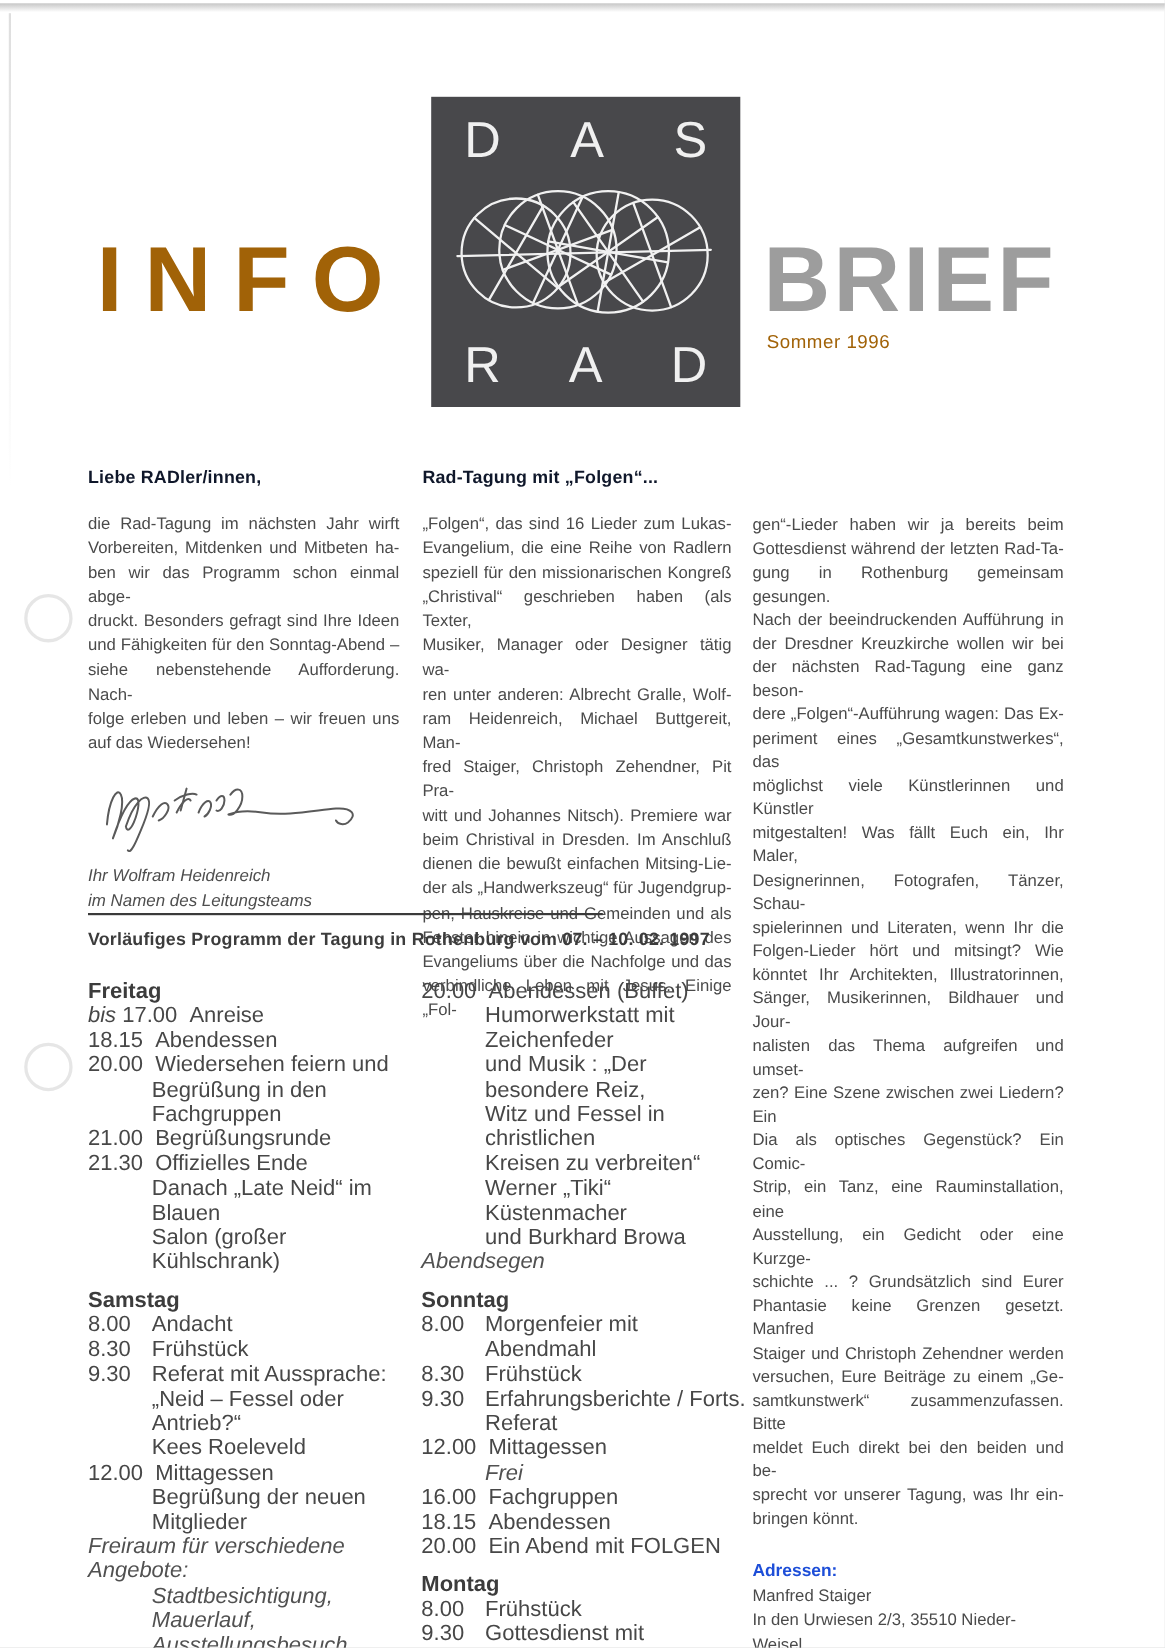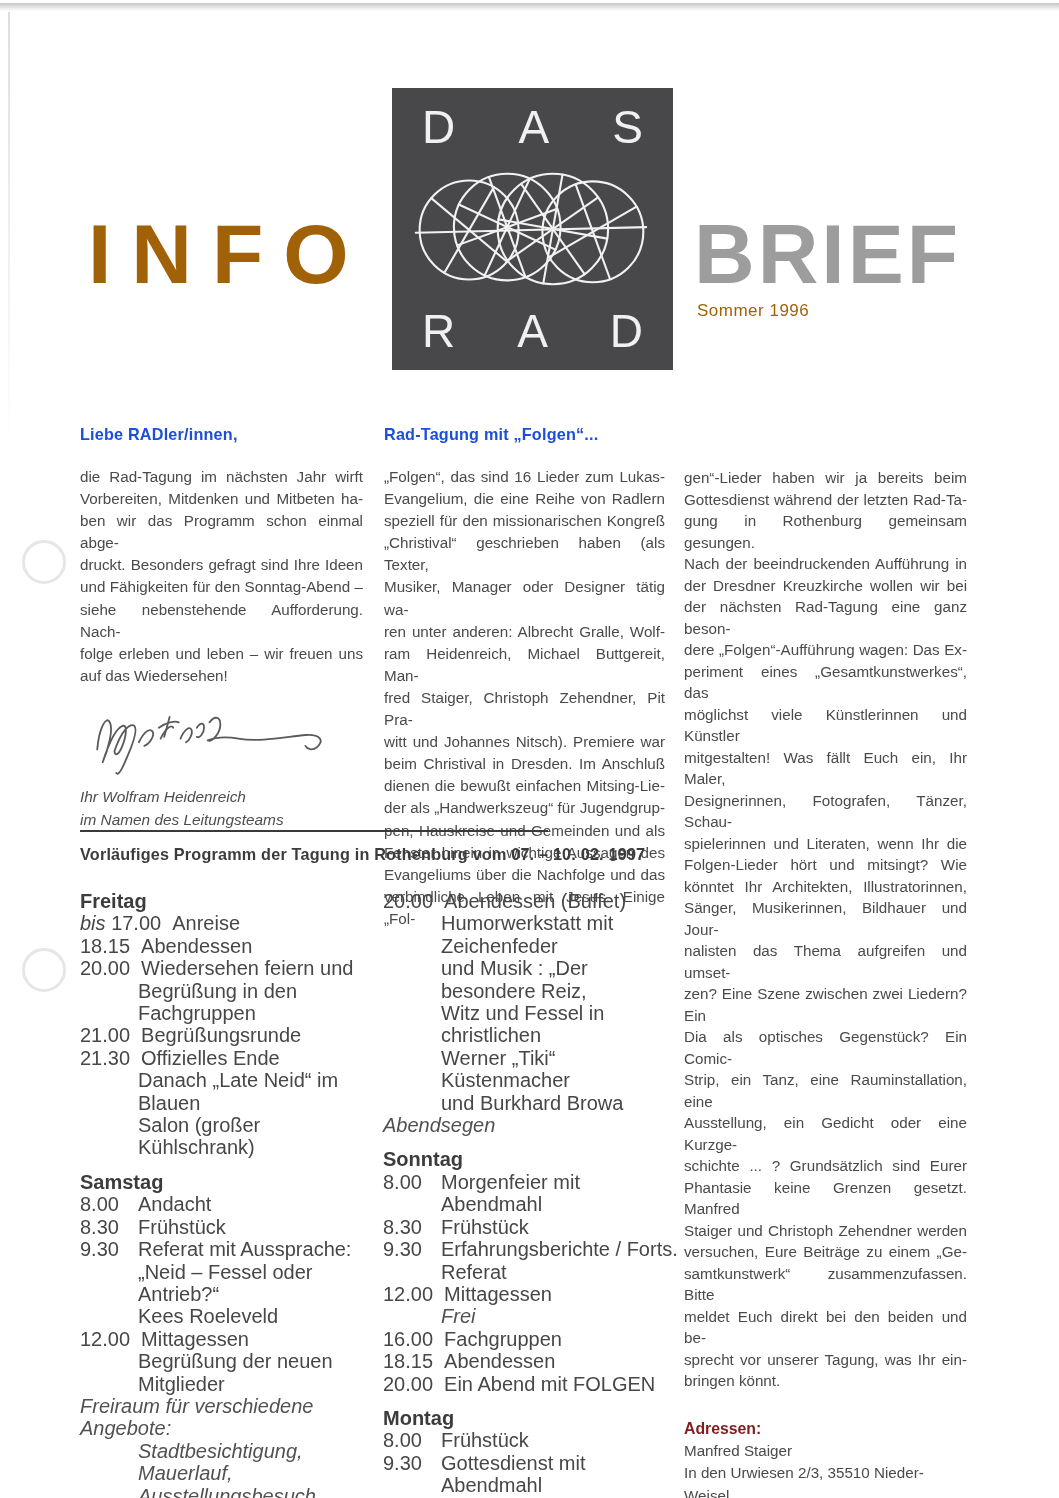--- a/index.html
+++ b/index.html
@@ -28,30 +28,30 @@
     padding:0 30px;box-sizing:border-box;color:#f0f0f0;font-size:46px;font-weight:400;line-height:46px;}
   .logo-row.top{top:16px;}
   .logo-row.bottom{bottom:16px;}
   .wheel{position:absolute;left:20px;top:68px;width:238px;height:146px;}
 
   
   .col{position:absolute;font-size:15.2px;color:#4a4a4a;}
   .col1{left:80px;top:424px;width:283px;}
   .col2{left:384px;top:424px;width:281px;}
   .col3{left:684px;top:467px;width:283px;}
-  h2{margin:0 0 22px 0;font-size:16.2px;line-height:20px;font-weight:bold;color:#1d4ed8;letter-spacing:.2px;}
+  h2{margin:0 0 22px 0;font-size:16.2px;line-height:20px;font-weight:bold;color:#0f172a;letter-spacing:.2px;}
   .body{line-height:22.1px;}
   .body.c3{line-height:21.5px;}
   .jline{text-align:justify;text-align-last:justify;}
   .jline.last{text-align-last:left;}
 
   .signature{display:block;margin:10px 0 2px 0;width:268px;height:86px;}
   .sig-name{font-style:italic;font-size:15.4px;line-height:23px;color:#4e4e4e;}
 
-  .addr-head{margin:26px 0 0 0;font-size:15.8px;line-height:22px;font-weight:bold;color:#7f1d1d;}
+  .addr-head{margin:26px 0 0 0;font-size:15.8px;line-height:22px;font-weight:bold;color:#1d4ed8;}
   .addr{white-space:pre-line;line-height:22.5px;font-size:15.2px;}
 
   
   .rule{position:absolute;left:80px;top:830px;width:468px;height:2px;background:#3a3a3a;}
   .prog-head{position:absolute;left:80px;top:845px;width:600px;font-size:16.2px;font-weight:bold;
     color:#3c3c3c;letter-spacing:.2px;}
   .prog{position:absolute;top:890px;width:302px;font-size:20px;color:#474747;}
   .pc1{left:80px;}
   .pc2{left:383px;}
   .pblock{margin-bottom:12px;}
@@ -309,20 +309,24 @@
         <div class="prow">
           <span class="ptime"></span>
           <span class="ptext">und Musik : „Der besondere Reiz,</span>
         </div>
         <div class="prow">
           <span class="ptime"></span>
           <span class="ptext">Witz und Fessel in christlichen</span>
         </div>
         <div class="prow">
           <span class="ptime"></span>
+          <span class="ptext">Kreisen zu verbreiten“</span>
+        </div>
+        <div class="prow">
+          <span class="ptime"></span>
           <span class="ptext">Werner „Tiki“ Küstenmacher</span>
         </div>
         <div class="prow">
           <span class="ptime"></span>
           <span class="ptext">und Burkhard Browa</span>
         </div>
         <div class="prow pfull">
           <span class="ptext">Abendsegen</span>
         </div>
       </div>

